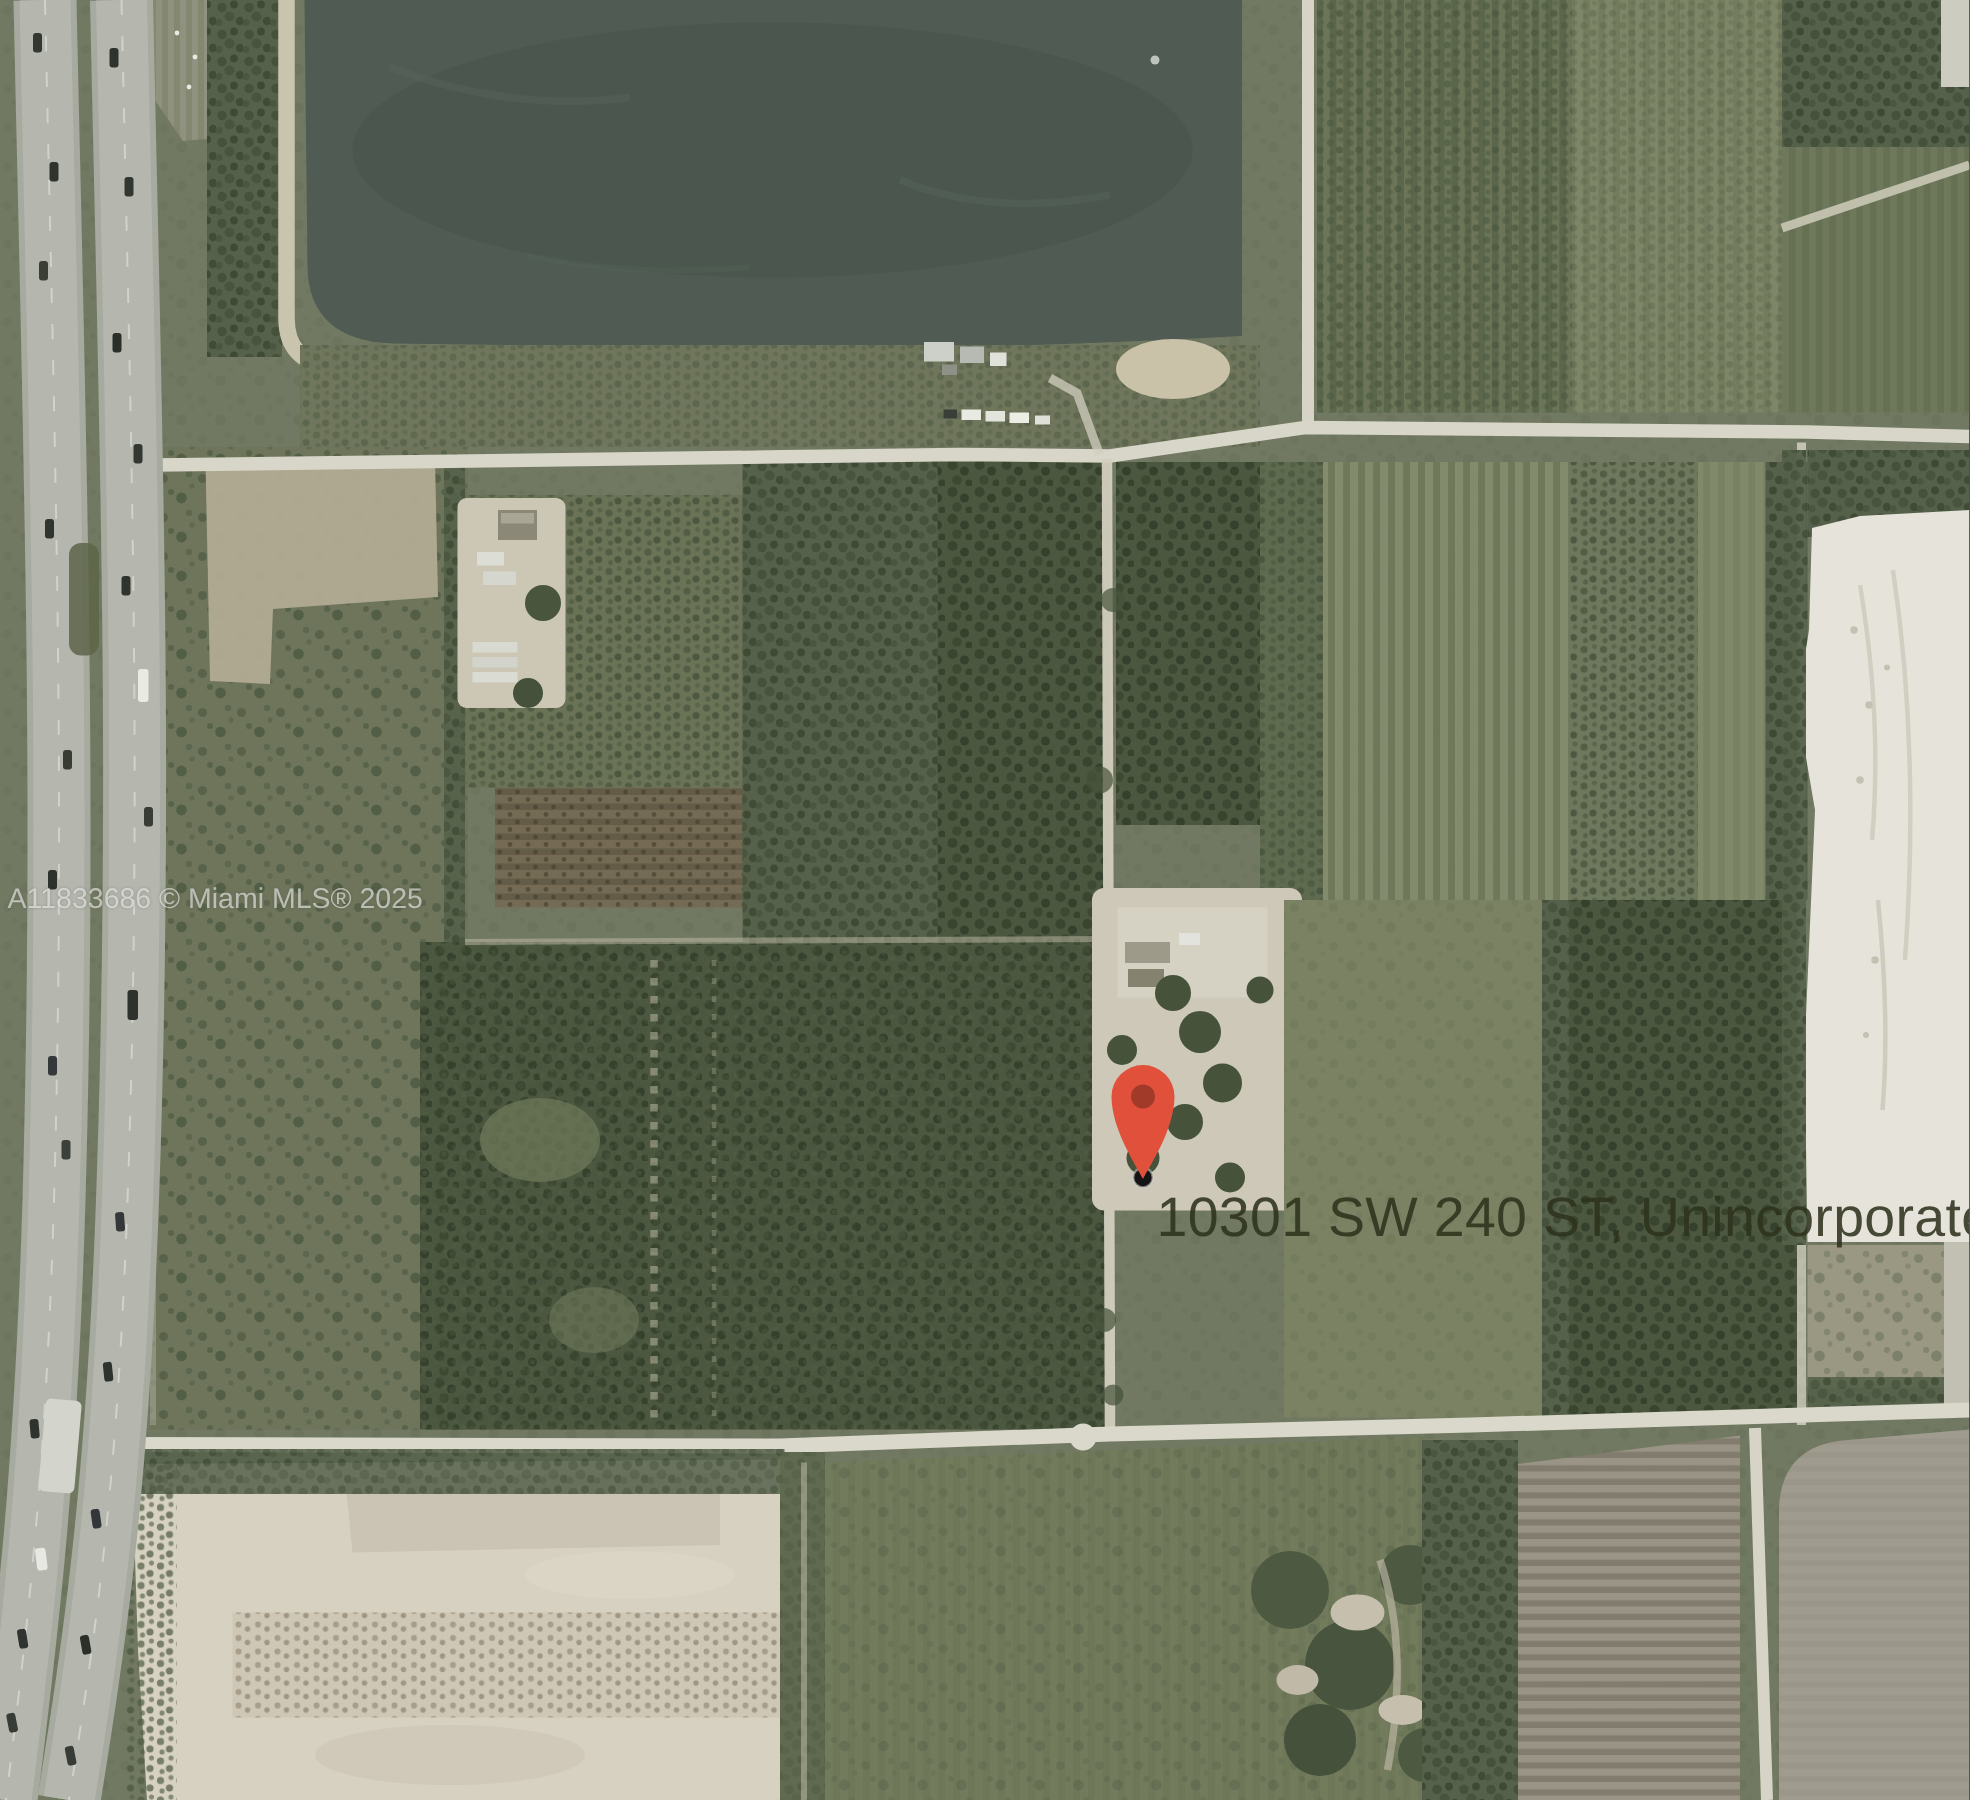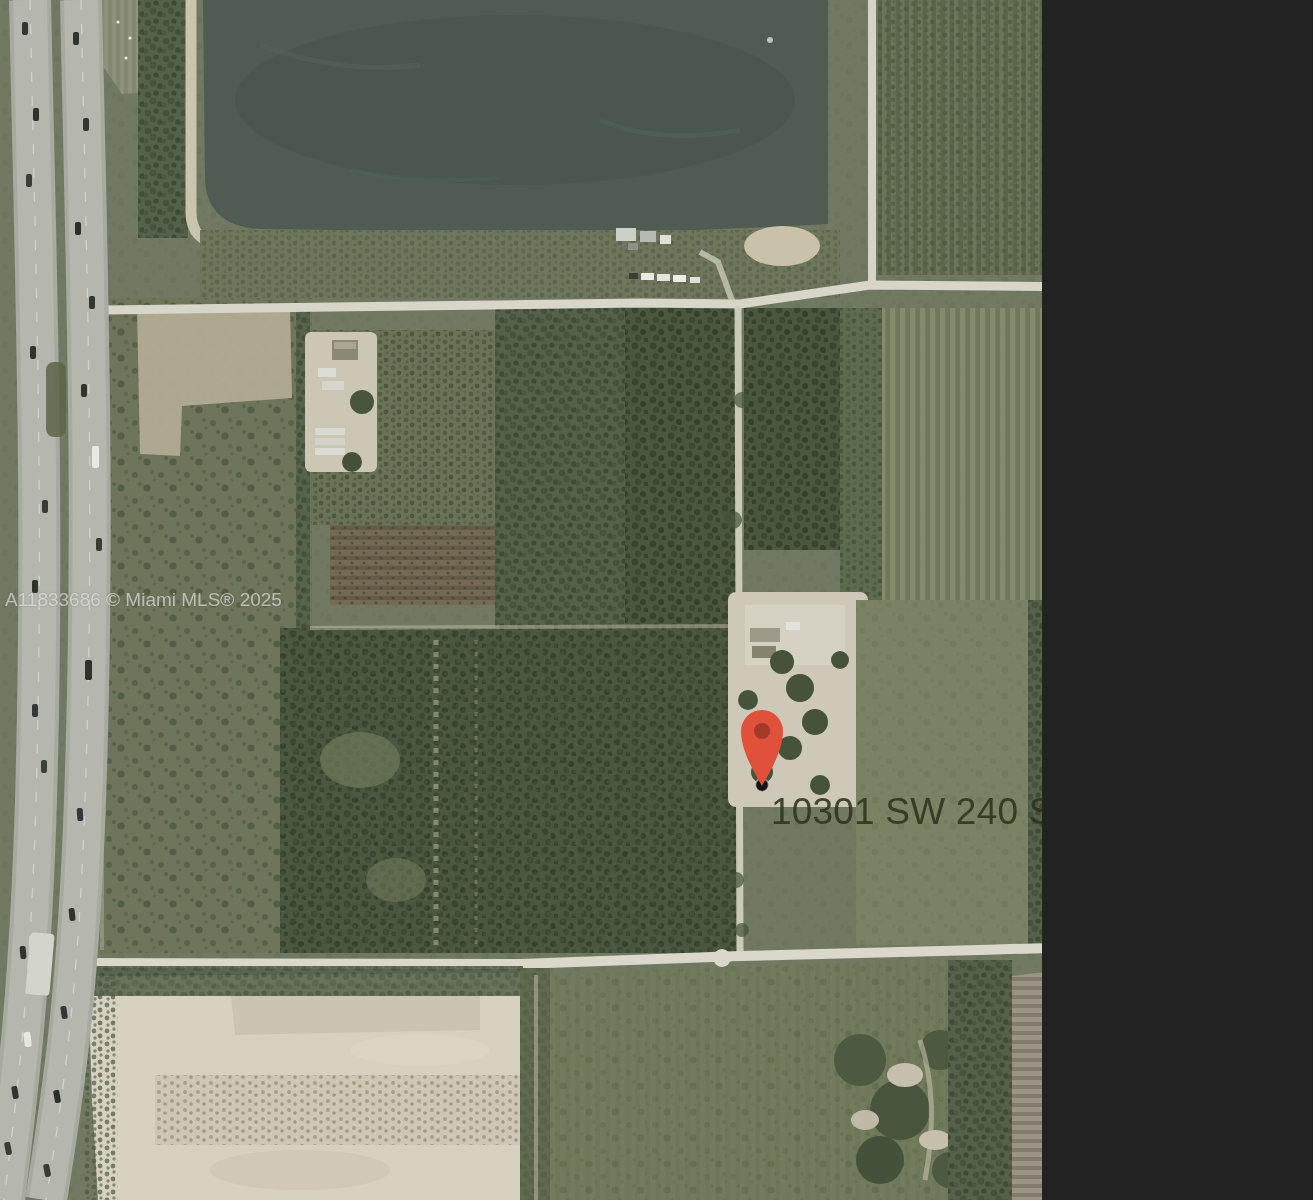--- a/index.html
+++ b/index.html
@@ -1,18 +1,18 @@
 <!DOCTYPE html>
 <html><head>
 <meta charset="utf-8">
 <style>
   html,body{margin:0;padding:0;background:#222;}
   .map-wrap{
     position:relative;
-    width:1042px;height:1200px;
+    width:1313px;height:1200px;
     overflow:hidden;
     font-family:"Liberation Sans", sans-serif;
     background:#727962;
   }
   .map-wrap svg{position:absolute;left:0;top:0;display:block;}
   .addr-label{
     position:absolute;
     left:771px;top:791px;
     font-size:37px;
     letter-spacing:0.2px;

